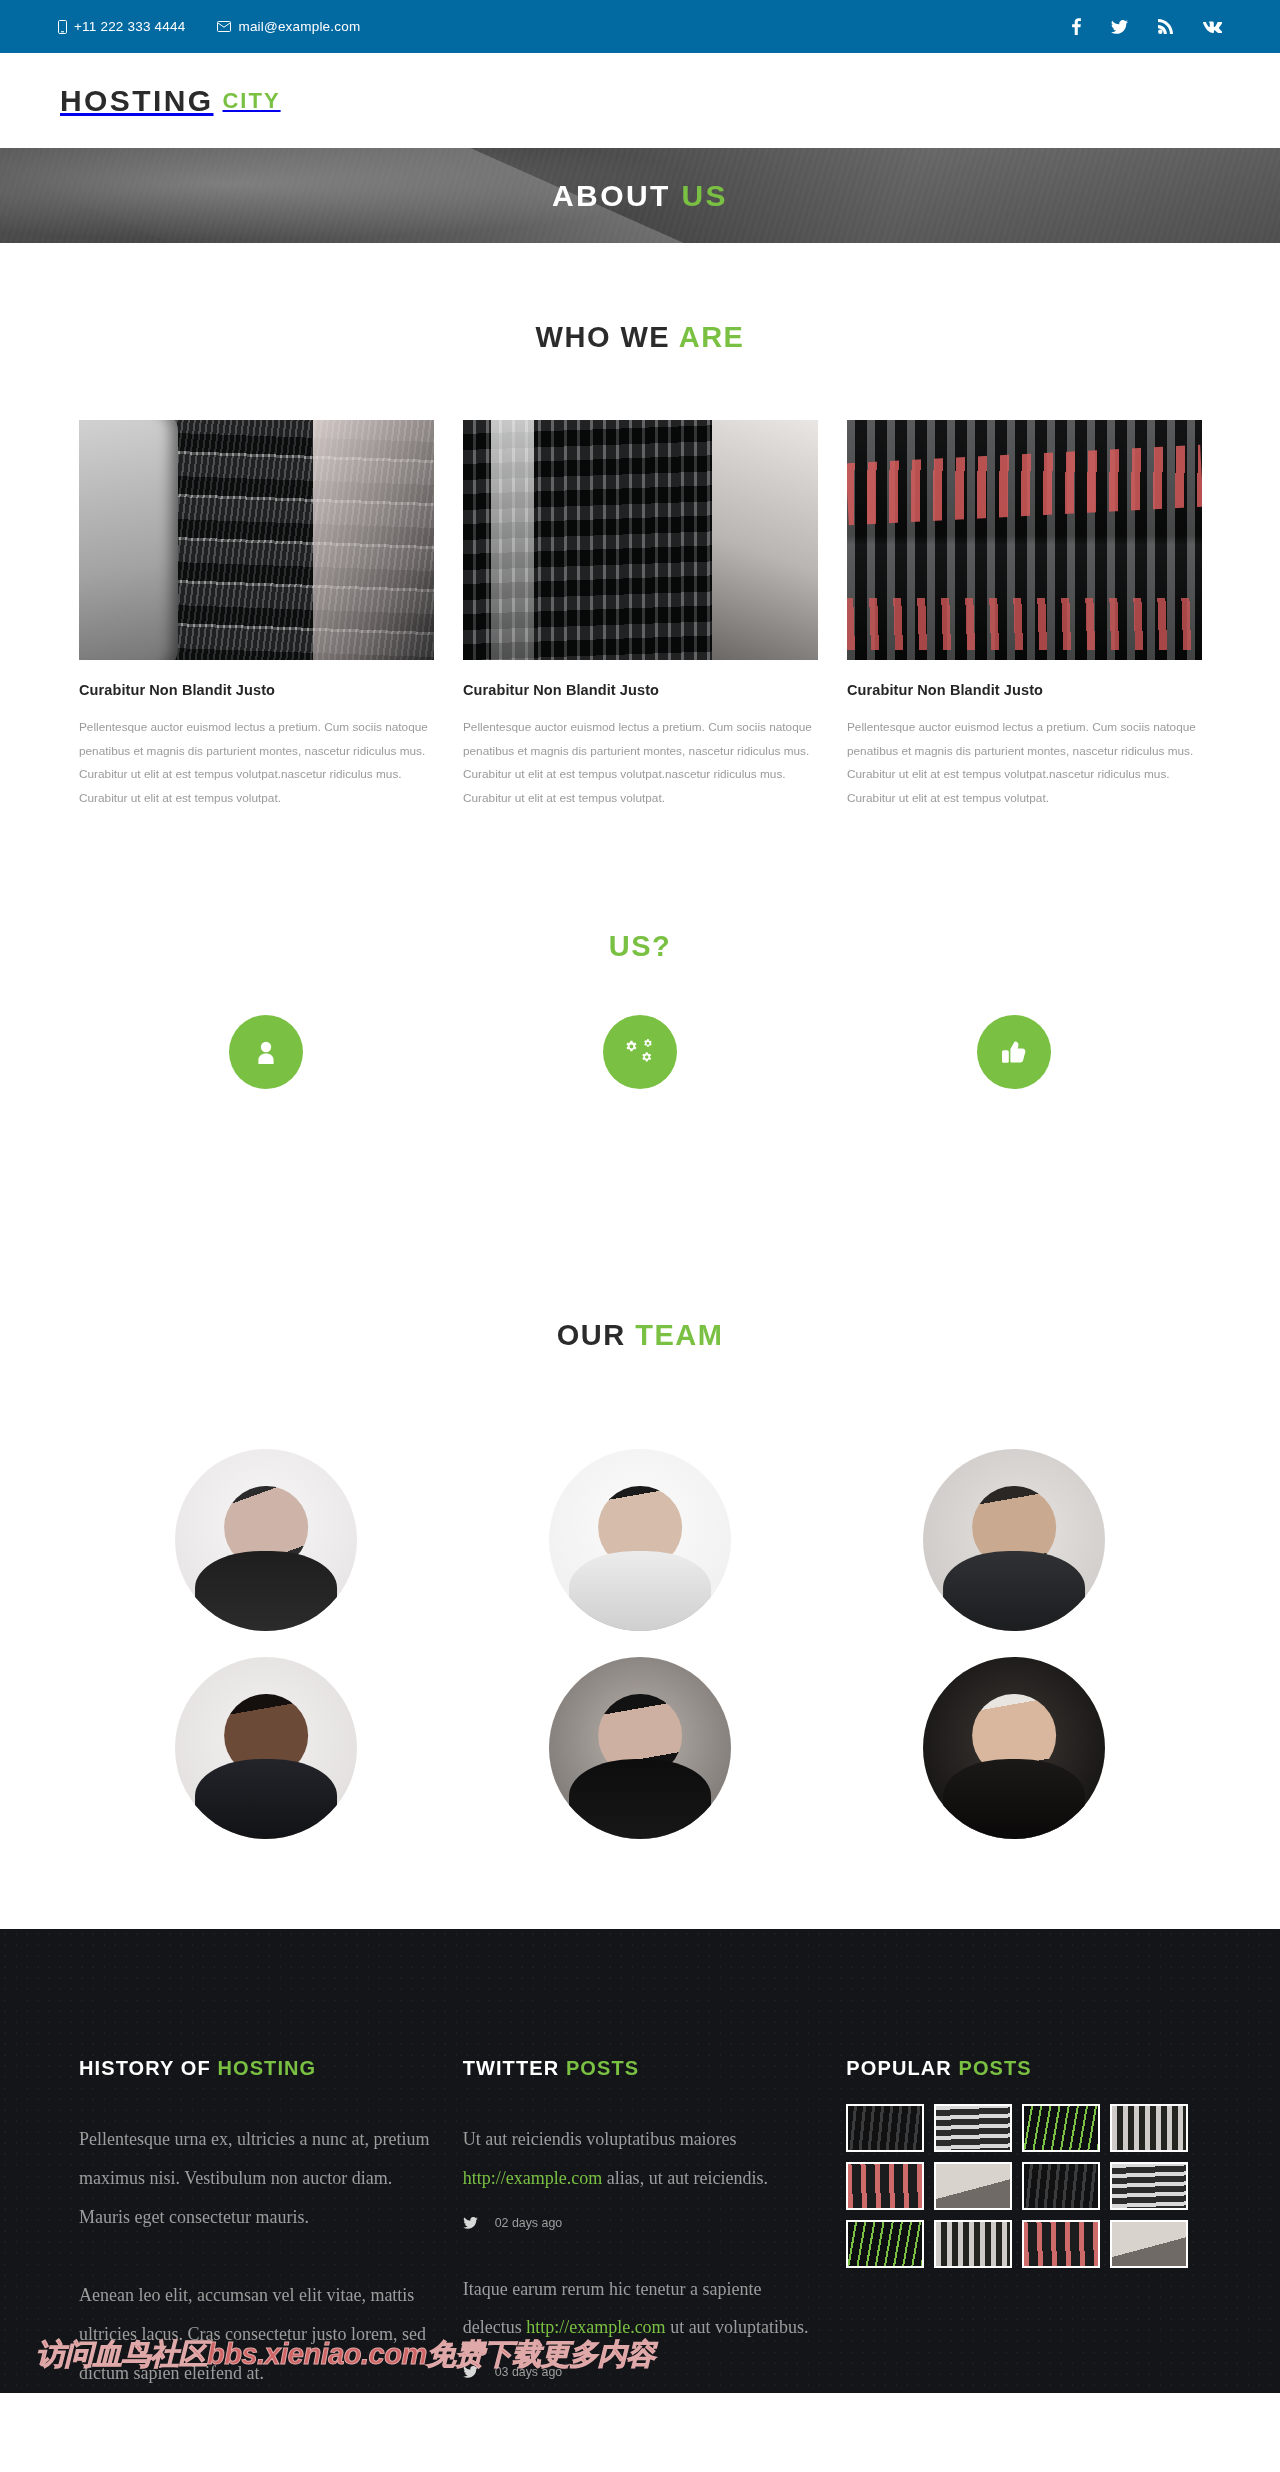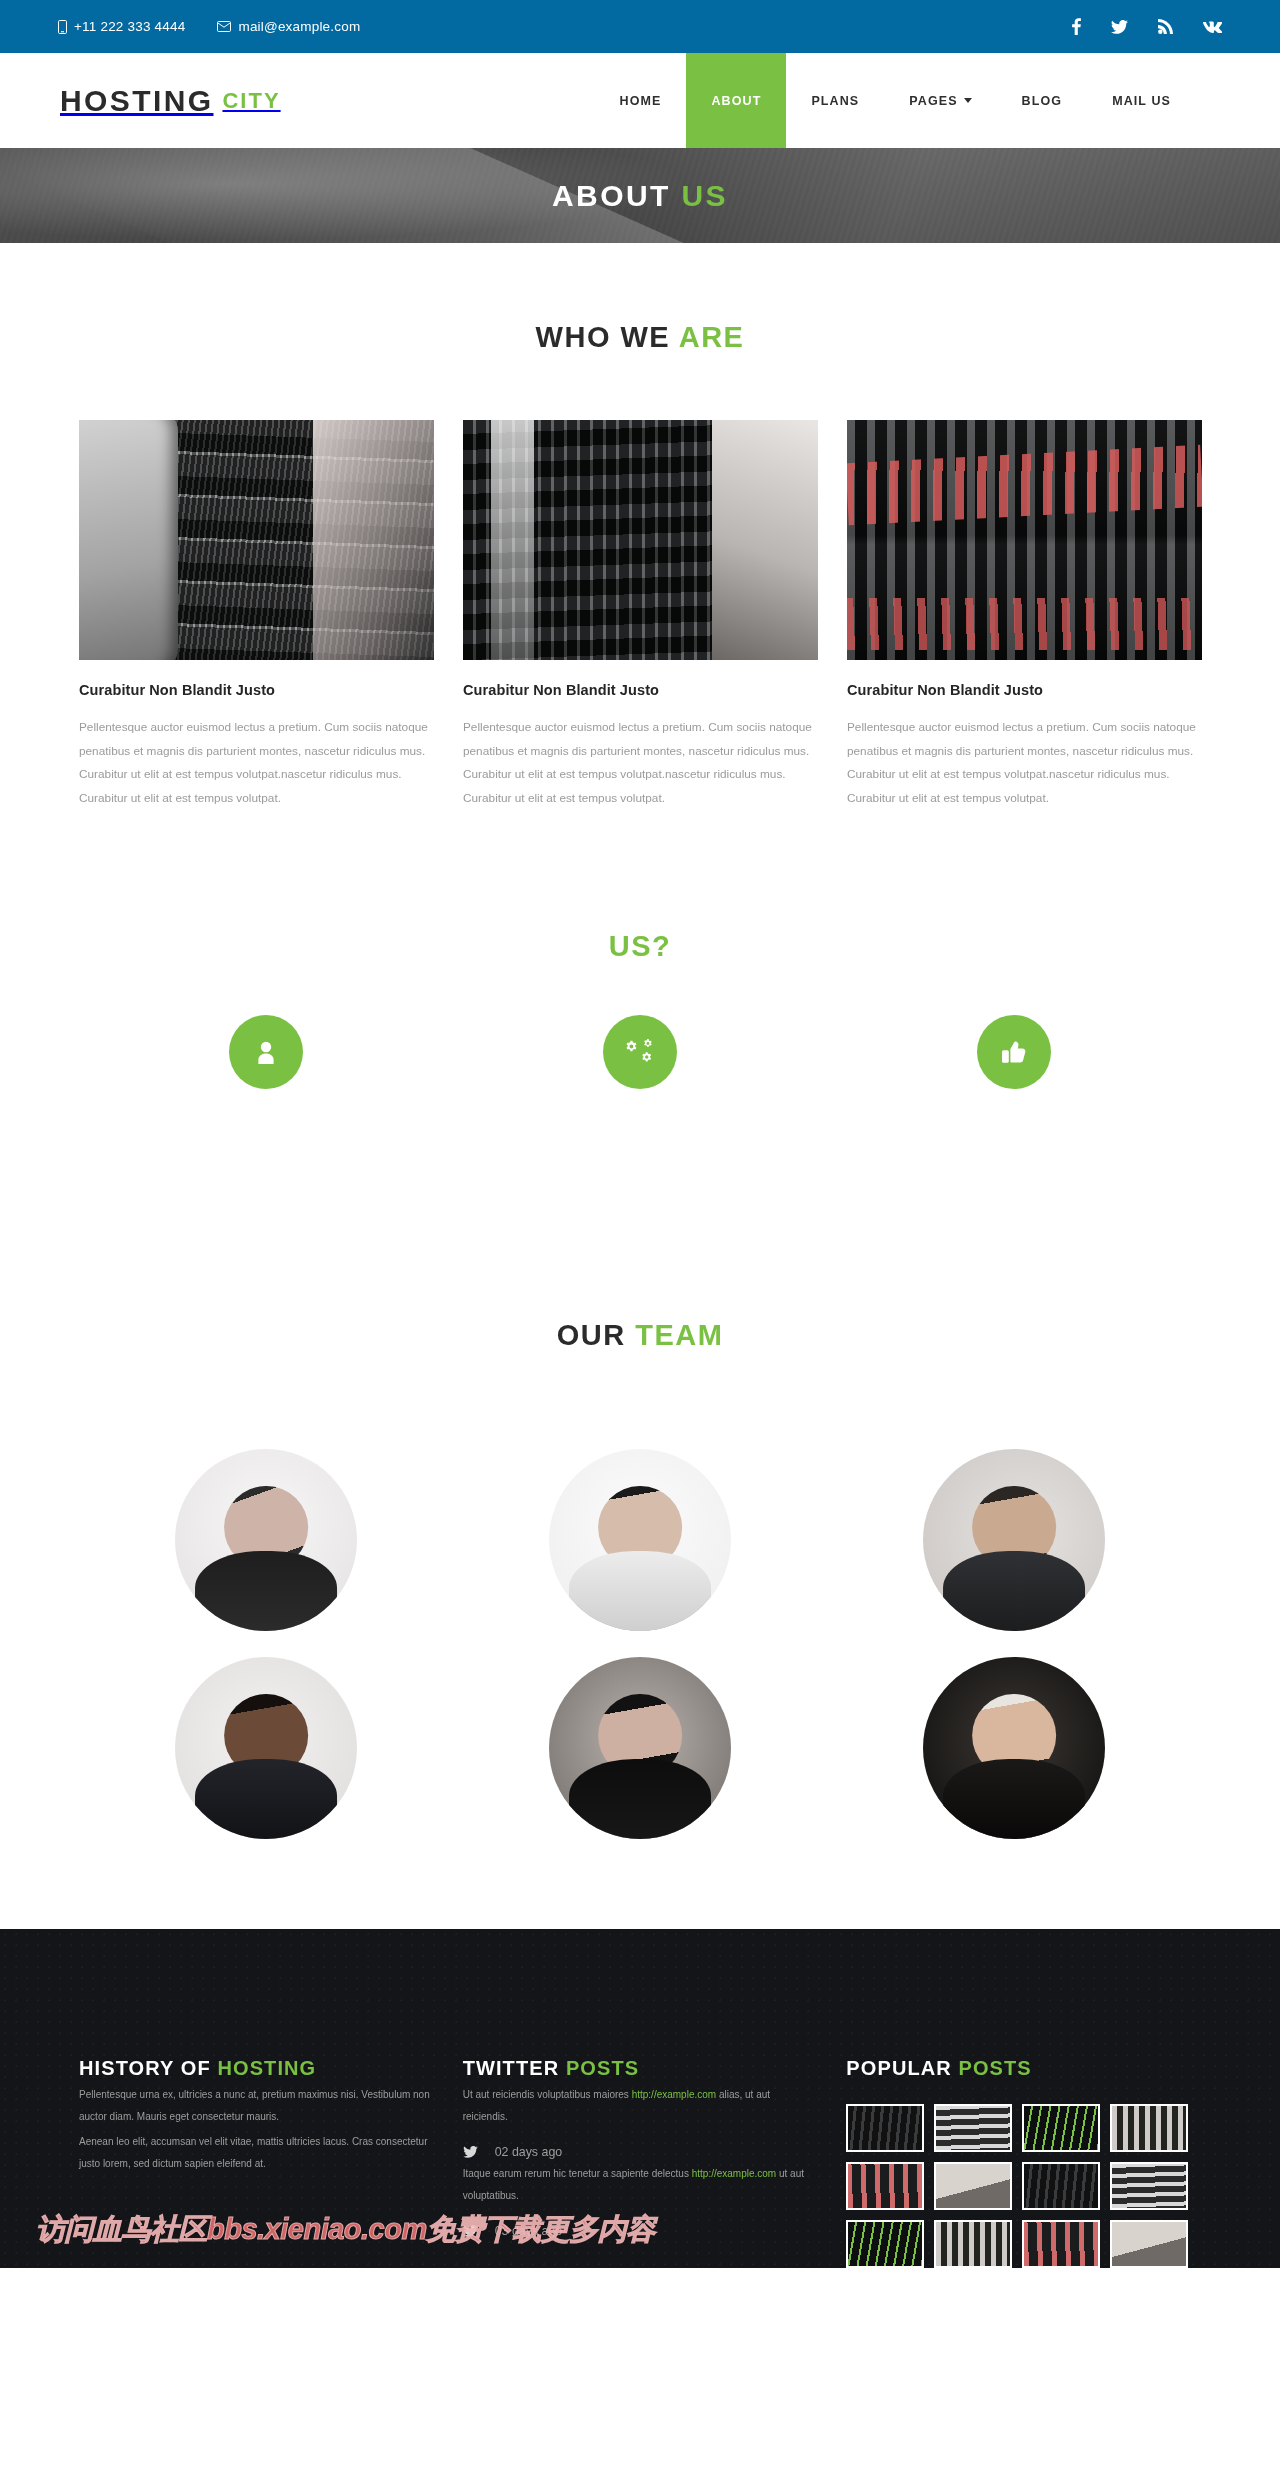--- a/index.html
+++ b/index.html
@@ -252,22 +252,22 @@
   .footer-wrap { width: 1122px; margin: 0 auto; display: flex; }
   .fcol-1 { width: 355px; }
   .fcol-2 { width: 355px; margin-left: 29px; }
   .fcol-3 { width: 355px; margin-left: 29px; }
   .footer h3 {
     font-size: 20px; font-weight: bold; letter-spacing: 1.1px;
     color: #ffffff; text-transform: uppercase;
   }
   .footer h3 .accent { color: #7ac143; }
   .f-text {
-    margin-top: 4px;
-    font-size: 10px; line-height: 2.15; color: #9d9d9d;
+    margin-top: 40px;
+    font-size: 18px; line-height: 2.15; color: #9d9d9d; font-family: Liberation Serif, serif;
   }
   .f-link { color: #7ac143; text-decoration: none; }
   .tw-meta {
     display: flex; align-items: center; gap: 17px;
     margin-top: 18px; font-size: 12.4px; color: #9d9d9d;
   }
   .tw-meta svg { fill: #d8d8d8; display:block; }
   .thumbs { margin-top: 24px; display: flex; flex-wrap: wrap; gap: 10px; width: 348px; }
   .thumb {
     width: 78px; height: 48px;
@@ -343,41 +343,20 @@
         </svg>
     </a>
   </div>
 </div>
 
 <div class="nav">
   <a class="logo" href="#">
     <span class="l1">HOSTING</span>
     <span class="l2">CITY</span>
   </a>
-  <div class="menu">
-    <a class="menu-item" href="#">
-        <span>HOME</span>
-      </a>
-    <a class="menu-item active" href="#">
-        <span>ABOUT</span>
-      </a>
-    <a class="menu-item" href="#">
-        <span>PLANS</span>
-      </a>
-    <a class="menu-item" href="#">
-        <span>PAGES</span>
-        <i class="caret"></i>
-      </a>
-    <a class="menu-item" href="#">
-        <span>BLOG</span>
-      </a>
-    <a class="menu-item" href="#">
-        <span>MAIL US</span>
-      </a>
-  </div>
 </div>
 
 <div class="banner">
   <h1>
     <span>ABOUT</span>
     <span class="accent">US</span>
   </h1>
 </div>
 
 <div class="who">

